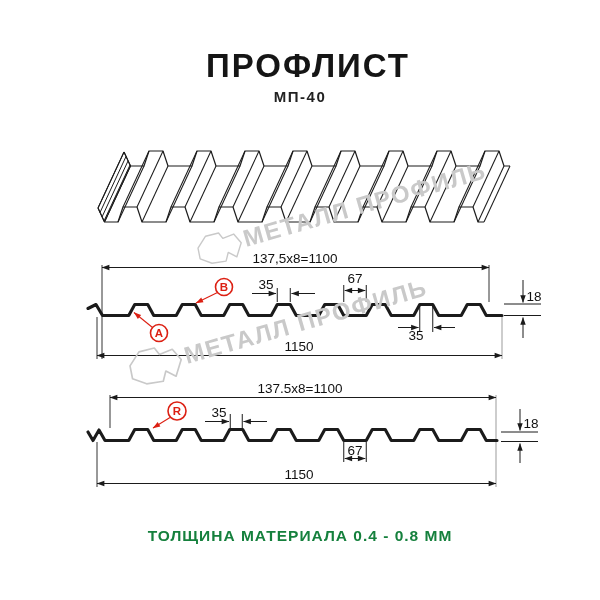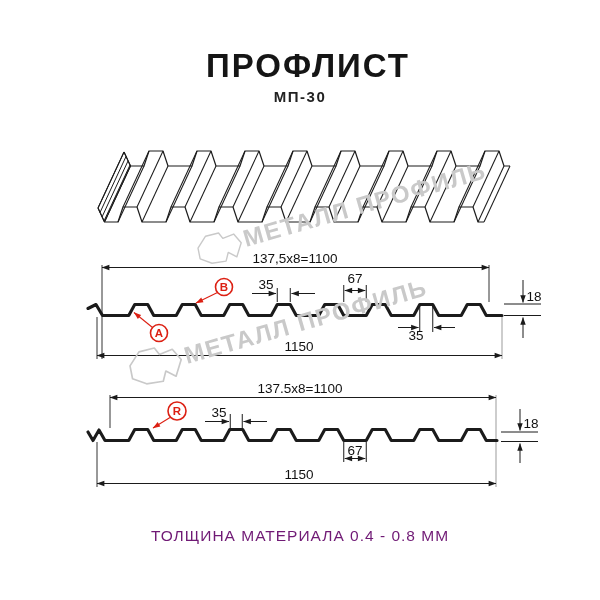--- a/index.html
+++ b/index.html
@@ -3,34 +3,34 @@
 <meta charset="utf-8">
 <style>
   html,body{margin:0;padding:0;background:#ffffff;}
   .page{position:relative;width:600px;height:600px;background:#fff;overflow:hidden;
         font-family:"Liberation Sans", sans-serif;}
   .title{position:absolute;left:0;top:47px;width:600px;text-align:center;
          font-size:33px;font-weight:bold;letter-spacing:2px;color:#151515;margin-left:8px;}
   .subtitle{position:absolute;left:0;top:88px;width:600px;text-align:center;
          font-size:15px;font-weight:bold;letter-spacing:1.5px;color:#222;}
   .footer{position:absolute;left:0;top:527px;width:600px;text-align:center;
-         font-size:15.5px;font-weight:normal;letter-spacing:1px;color:#701a75;}
+         font-size:15.5px;font-weight:bold;letter-spacing:1px;color:#15803d;}
   svg{position:absolute;left:0;top:0;}
   .dimtxt{font-size:13.5px;fill:#111;font-family:"Liberation Sans",sans-serif;}
   .redtxt{font-size:11.5px;font-weight:bold;fill:#dc2013;font-family:"Liberation Sans",sans-serif;}
   .wmtxt{font-size:24px;font-weight:bold;letter-spacing:1.5px;fill:#c9c9c9;
          font-family:"Liberation Sans",sans-serif;}
 </style>
 </head>
 <body>
 
 <div class="page">
 
   <div class="title">ПРОФЛИСТ</div>
-  <div class="subtitle">МП-30</div>
+  <div class="subtitle">МП-40</div>
 
   <svg width="600" height="600" viewBox="0 0 600 600">
     <defs>
       <marker id="arB" viewBox="0 0 10 10" refX="9.2" refY="5" markerWidth="9" markerHeight="8" orient="auto-start-reverse">
           <path d="M0,1.6 L9.6,5 L0,8.4 Z" fill="#1b1b1b"></path>
         </marker>
       <marker id="arR" viewBox="0 0 10 10" refX="9.2" refY="5" markerWidth="8" markerHeight="7" orient="auto-start-reverse">
           <path d="M0,1.6 L9.6,5 L0,8.4 Z" fill="#dc2013"></path>
         </marker>
       <path id="logoShape" d="M0,14 L7,3 L19,0 L23,5 L33,1 L40,9 L36,22 L28,18 L26,26 L13,28 L2,24 Z" fill="none" stroke="#c9c9c9" stroke-width="1.3" stroke-linejoin="round"></path>

